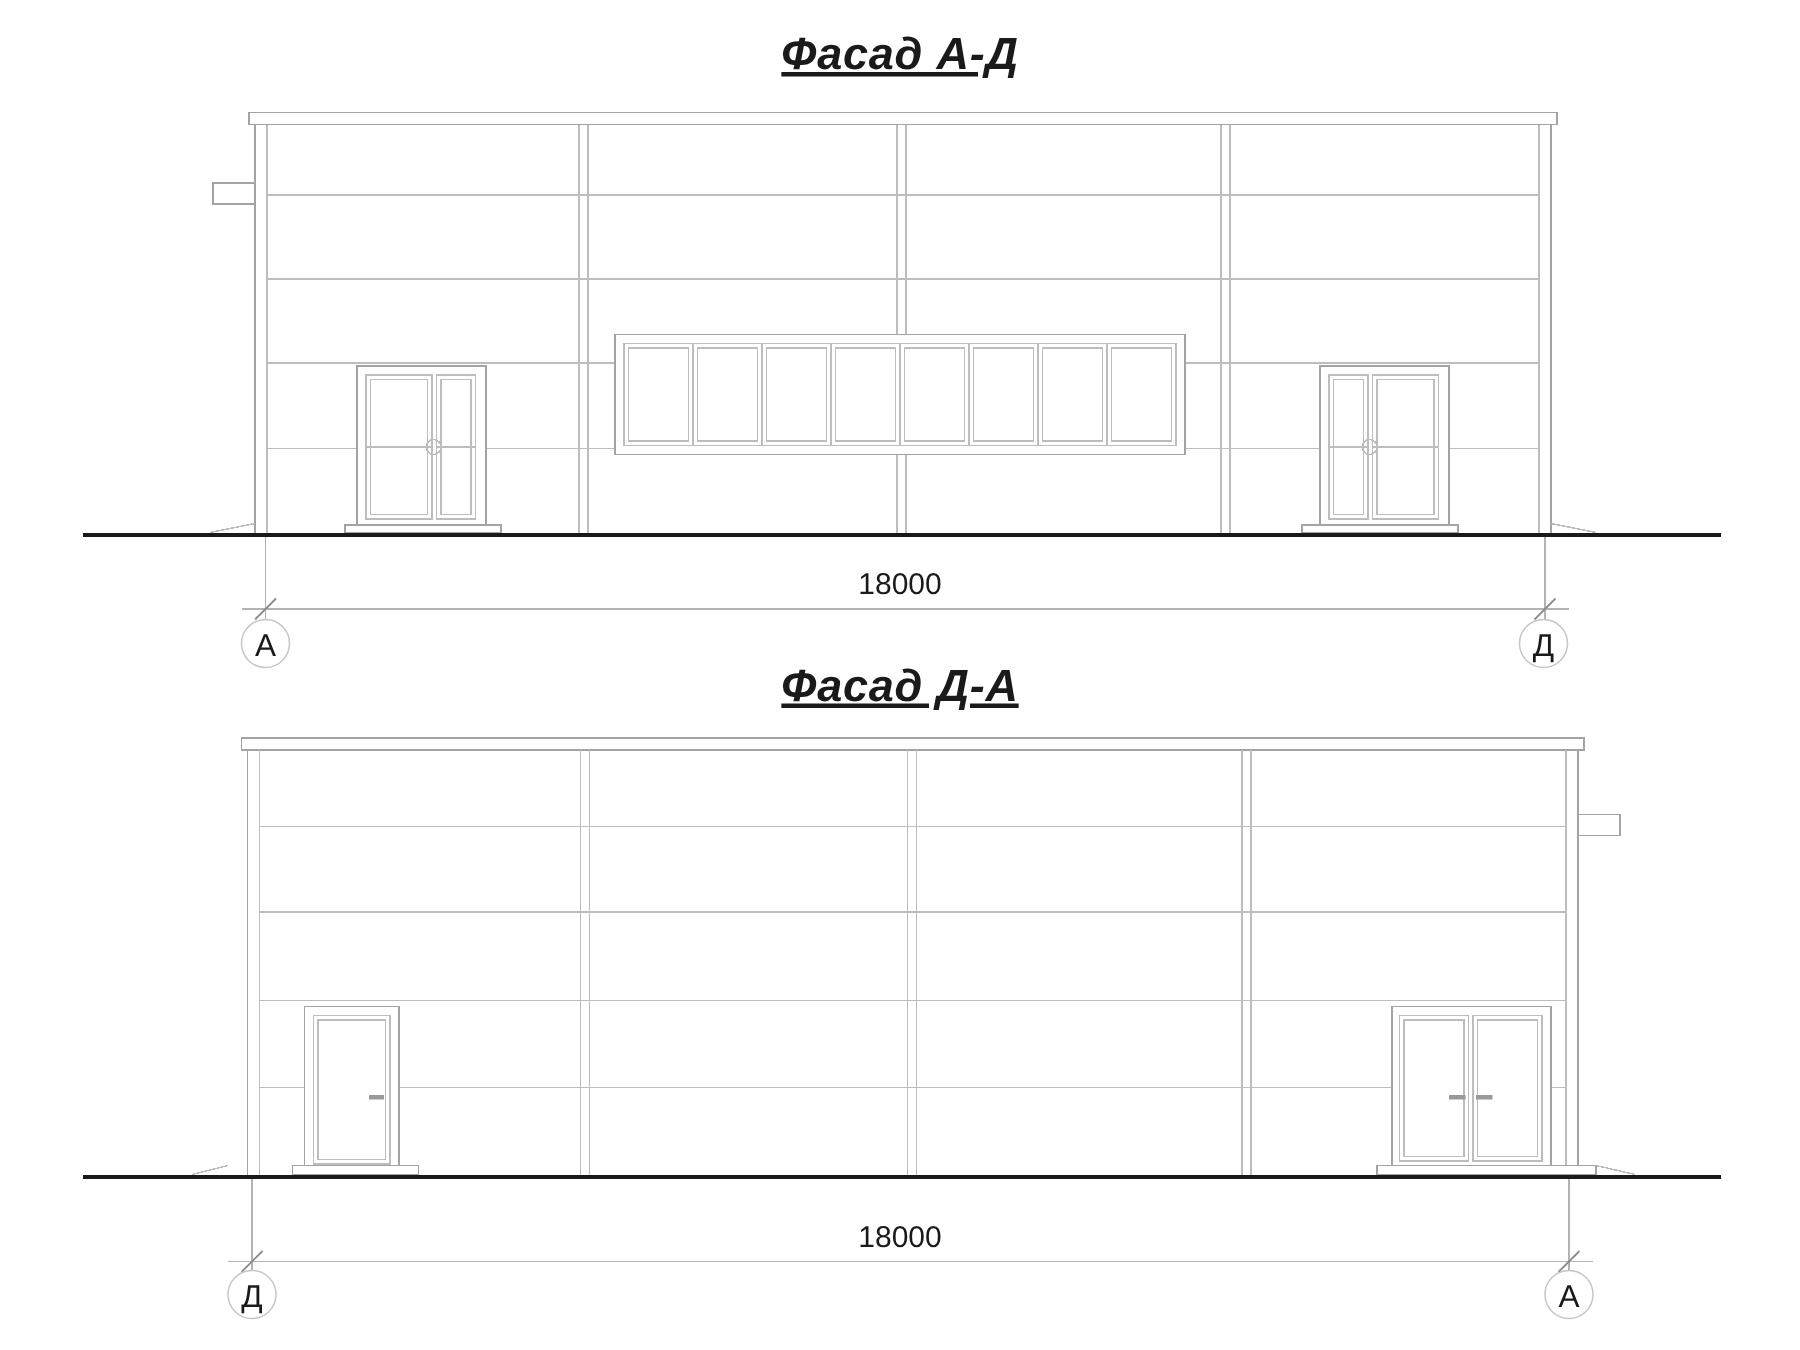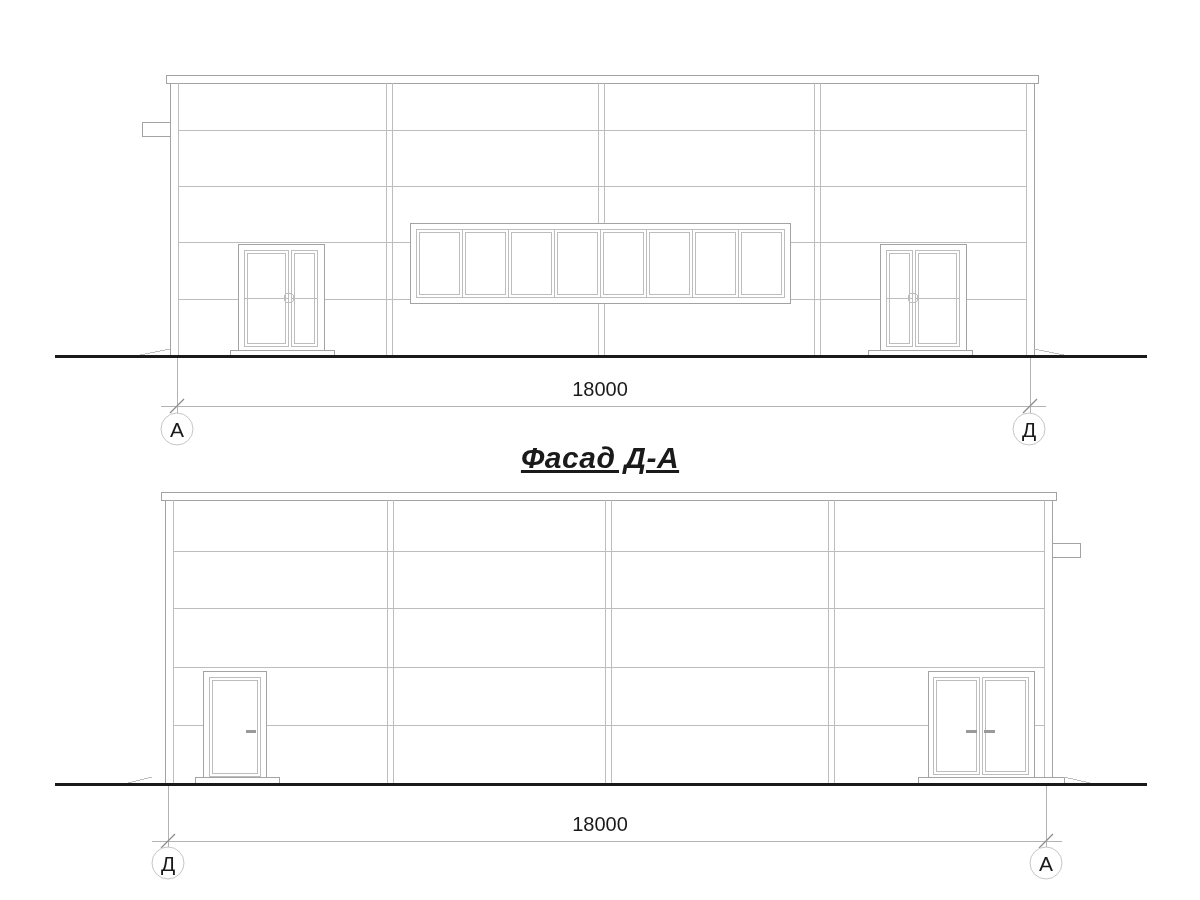--- a/index.html
+++ b/index.html
@@ -20,20 +20,21 @@
   .axc{stroke:#c6c6c6;fill:#ffffff;stroke-width:1;}
   .hndl{fill:#9a9a9a;stroke:none;}
   .txt{font-family:"Liberation Sans",sans-serif;font-size:20px;fill:#1a1a1a;}
   .axis{font-family:"Liberation Sans",sans-serif;font-size:21px;fill:#1a1a1a;}
 </style>
 </head>
 <body>
 
 <div class="sheet">
 
+  <h2 class="title t1">Фасад А-Д</h2>
   <h2 class="title t2">Фасад Д-А</h2>
 
   <svg class="draw" width="1200" height="900" viewBox="0 0 1200 900">
 
     <g>
       <rect class="lnf" x="166" y="75" width="872" height="8"></rect>
       <rect class="lnf" x="170" y="83" width="864" height="273"></rect>
       <line class="thin" x1="178" y1="83" x2="178" y2="356"></line>
       <line class="thin" x1="1026" y1="83" x2="1026" y2="356"></line>
 

